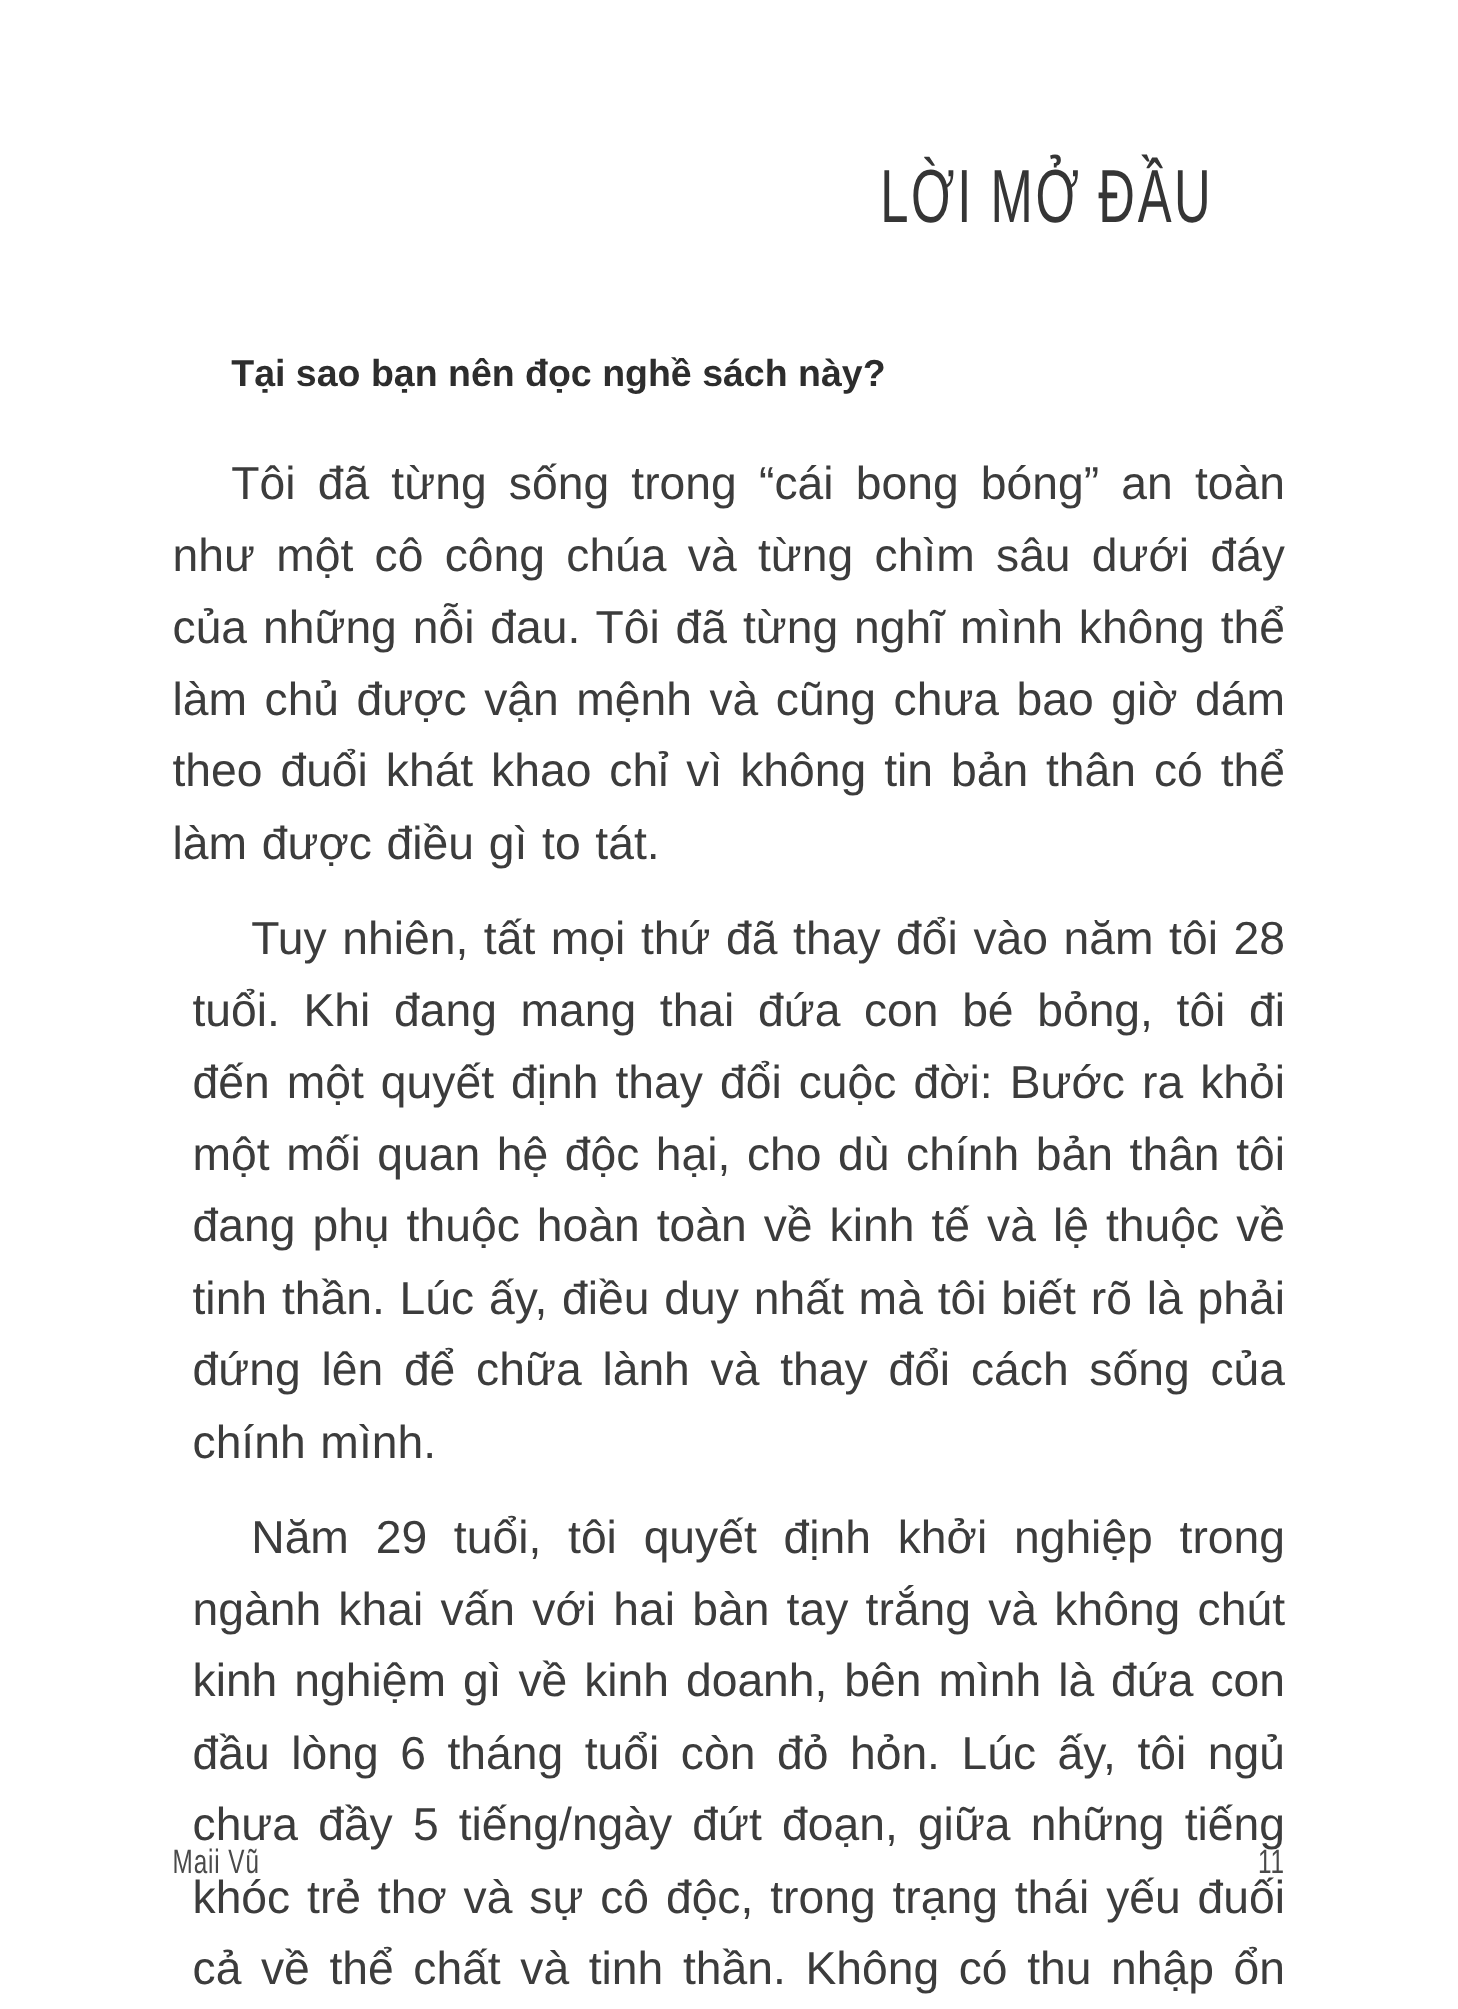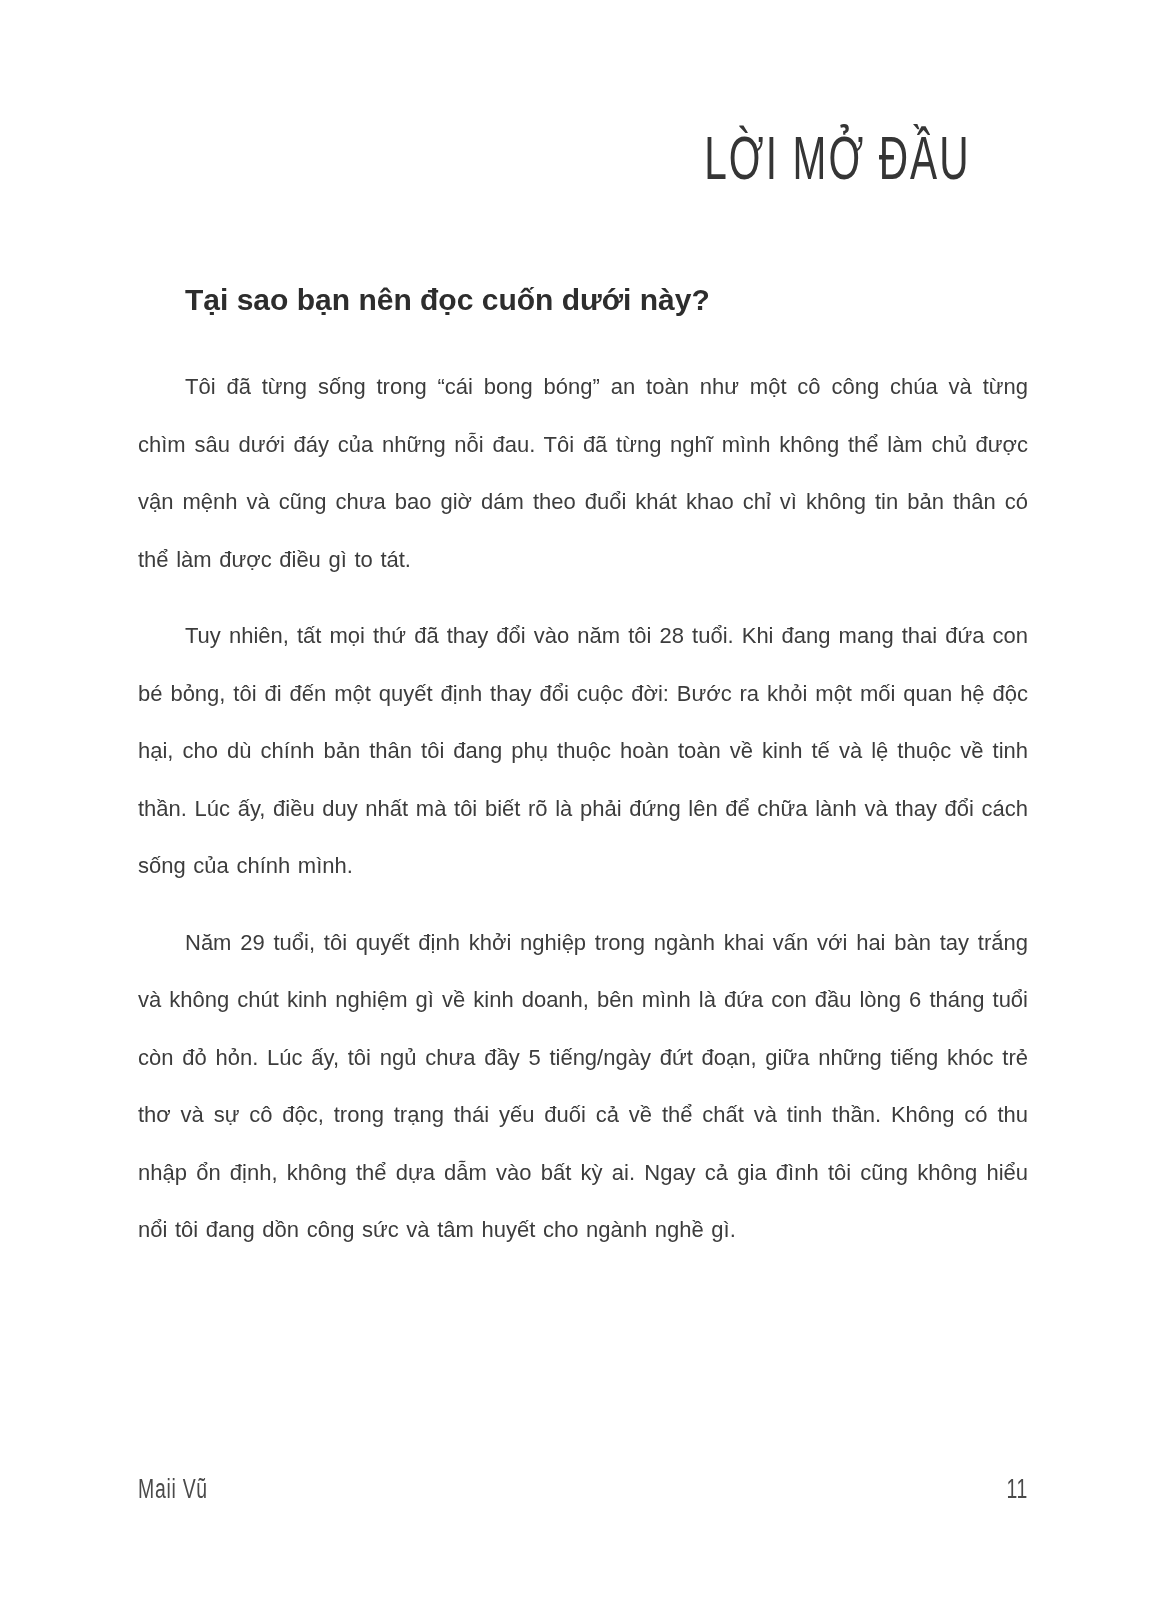--- a/index.html
+++ b/index.html
@@ -43,29 +43,30 @@
     line-height: 36px;
     font-weight: bold;
     color: #2d2d2d;
   }
   
   .body-text {
     margin-top: 40px;
   }
   .body-text p {
     margin: 0 0 0 0;
-    font-size: 22px;
+    font-size: 37px;
     line-height: 57.5px;
     text-align: justify;
     text-indent: 47px;
     color: #3c3c3c;
     word-spacing: 1.5px;
   }
   .body-text p + p {
     margin-top: 19px;
+    margin-left: 16px;
   }
   
   .footer {
     position: absolute;
     left: 138px;
     right: 138px;
     bottom: 102px;
     display: flex;
     justify-content: space-between;
     align-items: flex-start;
@@ -83,21 +84,21 @@
 </style>
 </head>
 <body>
 
 <div class="page">
 
   <div class="title-wrap">
     <span class="title-text">LỜI MỞ ĐẦU</span>
   </div>
 
-  <h2 class="section-heading">Tại sao bạn nên đọc cuốn dưới này?</h2>
+  <h2 class="section-heading">Tại sao bạn nên đọc nghề sách này?</h2>
 
   <div class="body-text">
     <p>Tôi đã từng sống trong “cái bong bóng” an toàn như một cô công chúa và từng chìm sâu dưới đáy của những nỗi đau. Tôi đã từng nghĩ mình không thể làm chủ được vận mệnh và cũng chưa bao giờ dám theo đuổi khát khao chỉ vì không tin bản thân có thể làm được điều gì to tát.</p>
     <p>Tuy nhiên, tất mọi thứ đã thay đổi vào năm tôi 28 tuổi. Khi đang mang thai đứa con bé bỏng, tôi đi đến một quyết định thay đổi cuộc đời: Bước ra khỏi một mối quan hệ độc hại, cho dù chính bản thân tôi đang phụ thuộc hoàn toàn về kinh tế và lệ thuộc về tinh thần. Lúc ấy, điều duy nhất mà tôi biết rõ là phải đứng lên để chữa lành và thay đổi cách sống của chính mình.</p>
     <p>Năm 29 tuổi, tôi quyết định khởi nghiệp trong ngành khai vấn với hai bàn tay trắng và không chút kinh nghiệm gì về kinh doanh, bên mình là đứa con đầu lòng 6 tháng tuổi còn đỏ hỏn. Lúc ấy, tôi ngủ chưa đầy 5 tiếng/ngày đứt đoạn, giữa những tiếng khóc trẻ thơ và sự cô độc, trong trạng thái yếu đuối cả về thể chất và tinh thần. Không có thu nhập ổn định, không thể dựa dẫm vào bất kỳ ai. Ngay cả gia đình tôi cũng không hiểu nổi tôi đang dồn công sức và tâm huyết cho ngành nghề gì.</p>
   </div>
 
   <div class="footer">
     <span class="footer-author">
       <span class="cond">Maii Vũ</span>

